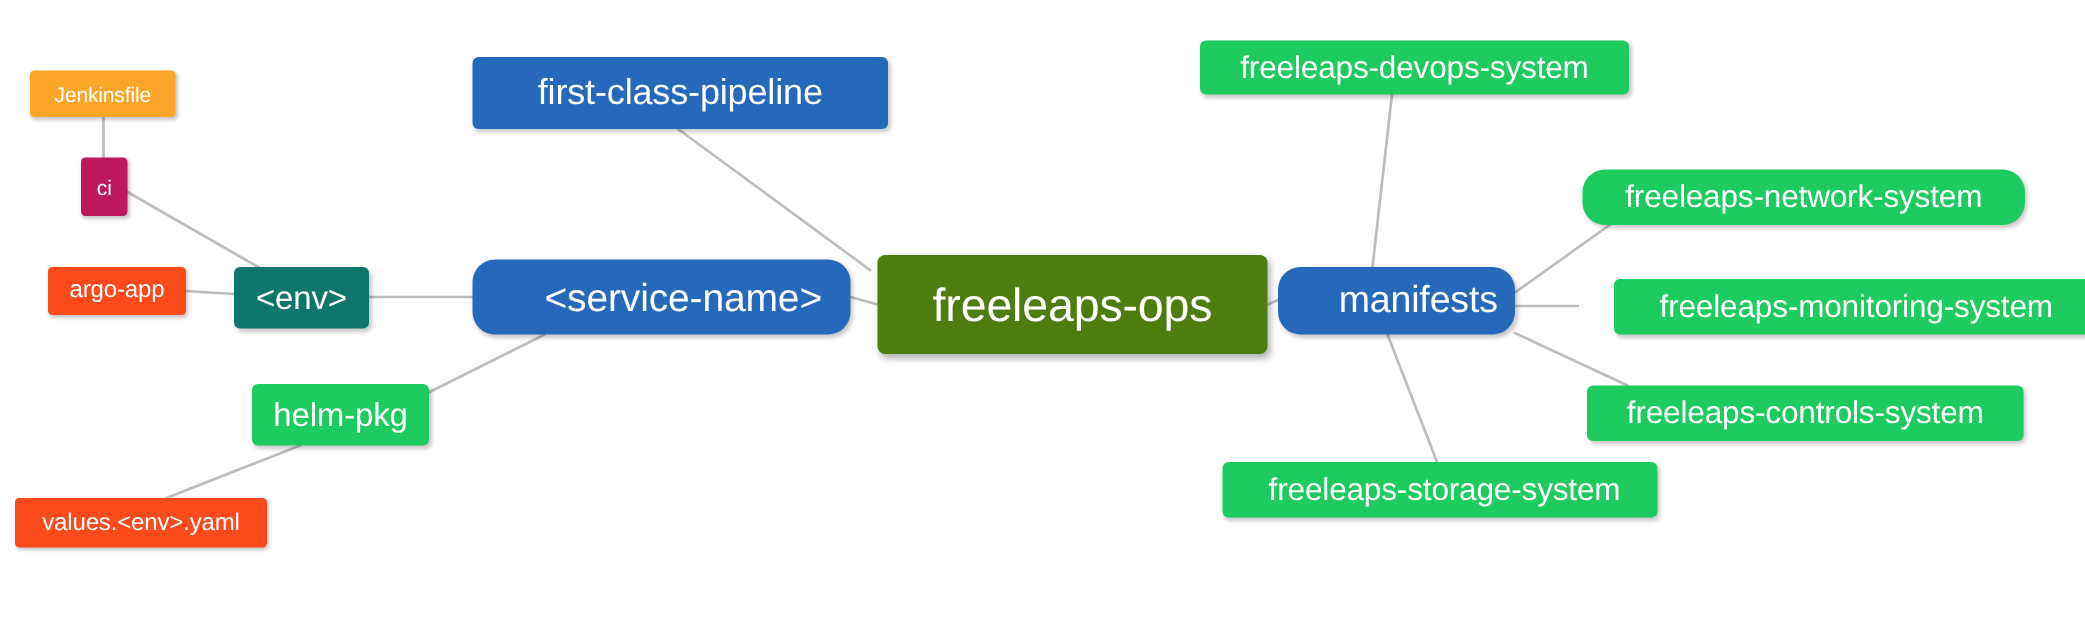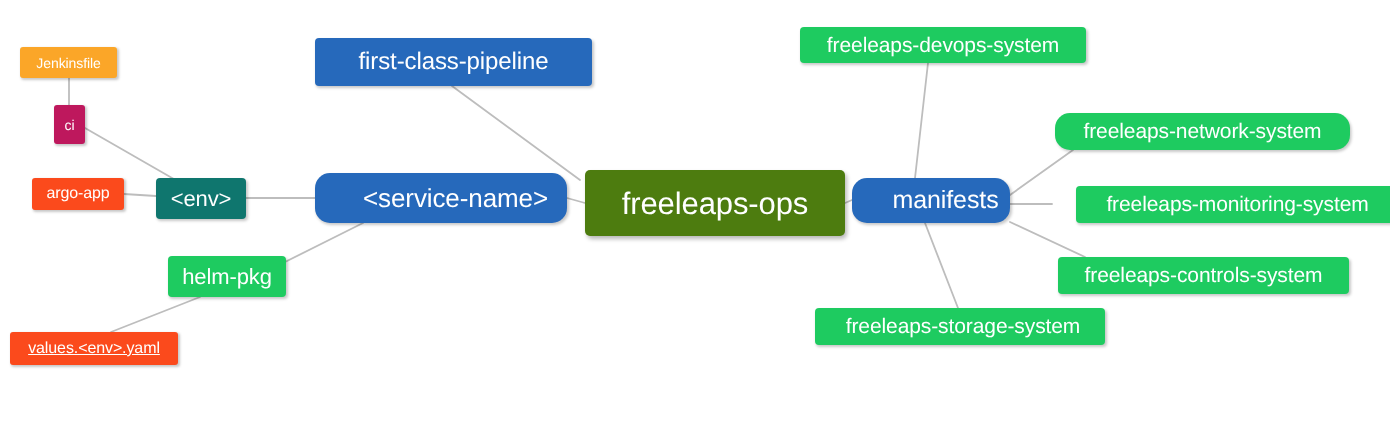--- a/index.html
+++ b/index.html
@@ -87,21 +87,21 @@
       </div>
       <div class="node small" style="left: 20px; top: 27px; width: 97px; height: 31px; background: rgb(251, 166, 40); font-size: 14px; margin-top: 20px;">
         <span>Jenkinsfile</span>
       </div>
       <div class="node small" style="left: 54px; top: 105px; width: 31px; height: 39px; background: #be185d; font-size: 14px;">
         <span>ci</span>
       </div>
       <div class="node small" style="left: 32px; top: 178px; width: 92px; height: 32px; background: rgb(251, 74, 28); font-size: 16px;">
         <span>argo-app</span>
       </div>
-      <div class="node small" style="left: 10px; top: 332px; width: 168px; height: 33px; background: rgb(251, 74, 28); font-size: 16px; text-decoration: underline;">
+      <div class="node small" style="left: 10px; top: 332px; width: 168px; height: 33px; background: rgb(251, 74, 28); font-size: 16px;">
         <span>values.&lt;env&gt;.yaml</span>
       </div>
       <div class="node" style="left: 800px; top: 27px; width: 286px; height: 36px; background: rgb(30, 203, 96); font-size: 21px;">
         <span>freeleaps-devops-system</span>
       </div>
       <div class="node" style="left: 1055px; top: 113px; width: 295px; height: 37px; background: rgb(30, 203, 96); font-size: 21px; border-radius: 15px;">
         <span>freeleaps-network-system</span>
       </div>
       <div class="node" style="left: 1052px; top: 186px; width: 323px; height: 37px; background: rgb(30, 203, 96); font-size: 21px; margin-left: 24px;">
         <span>freeleaps-monitoring-system</span>

